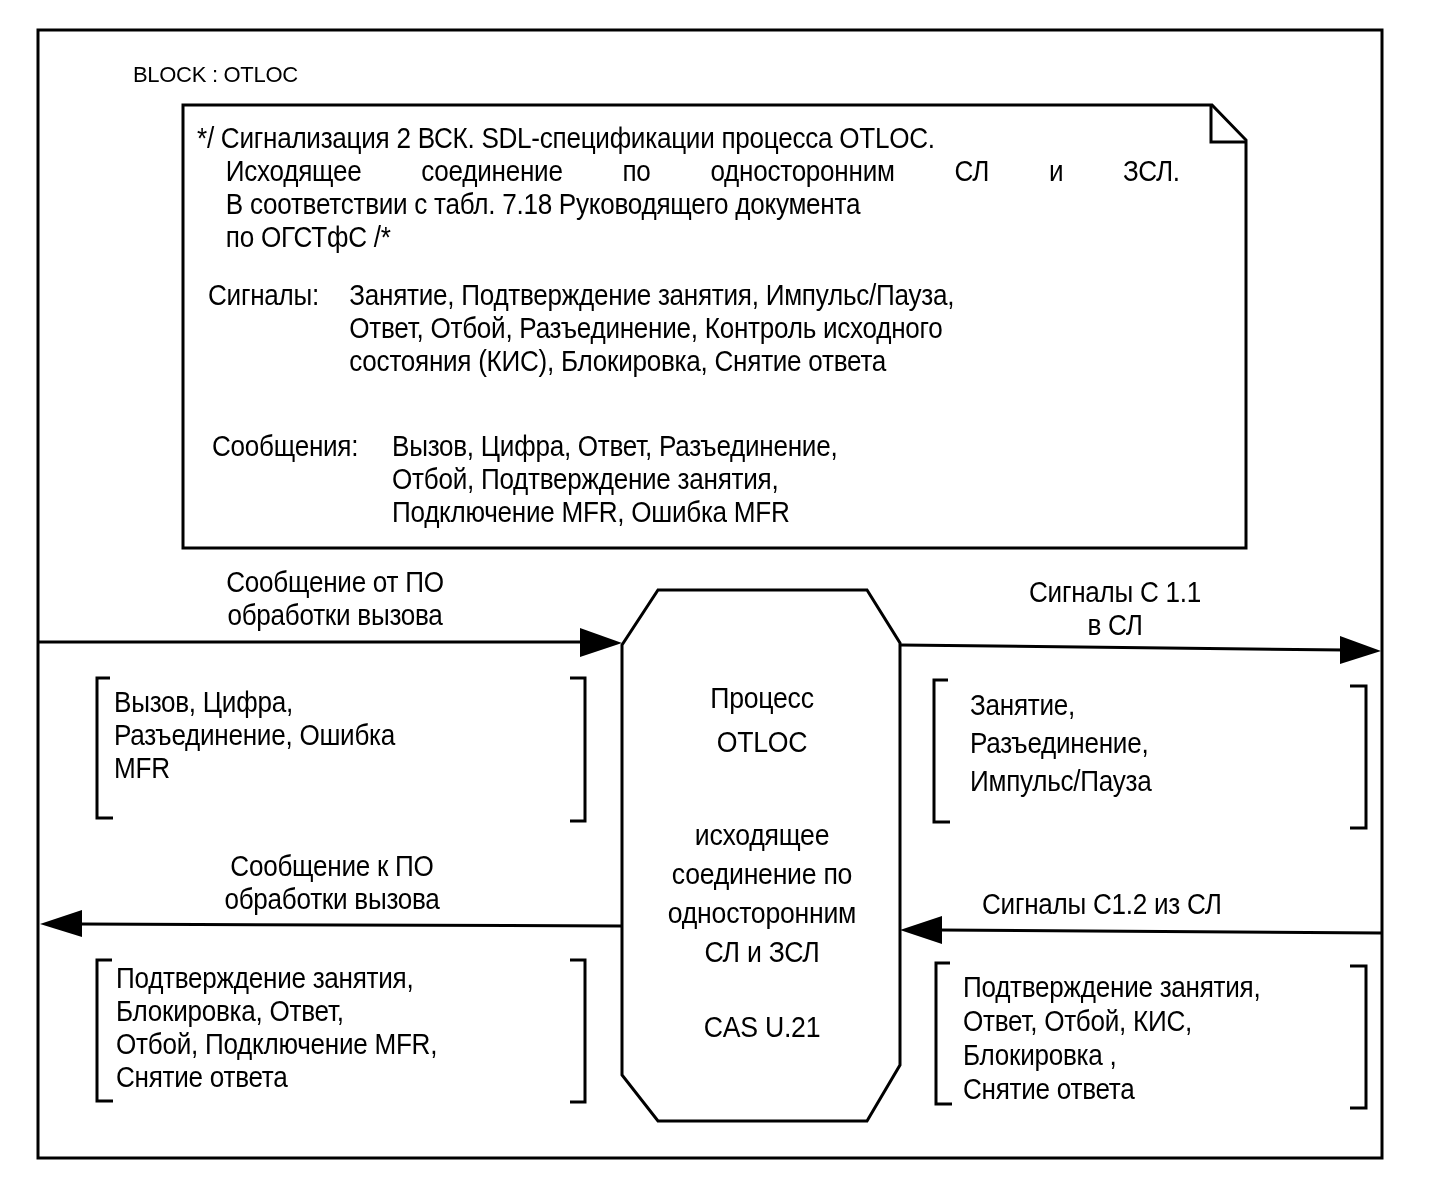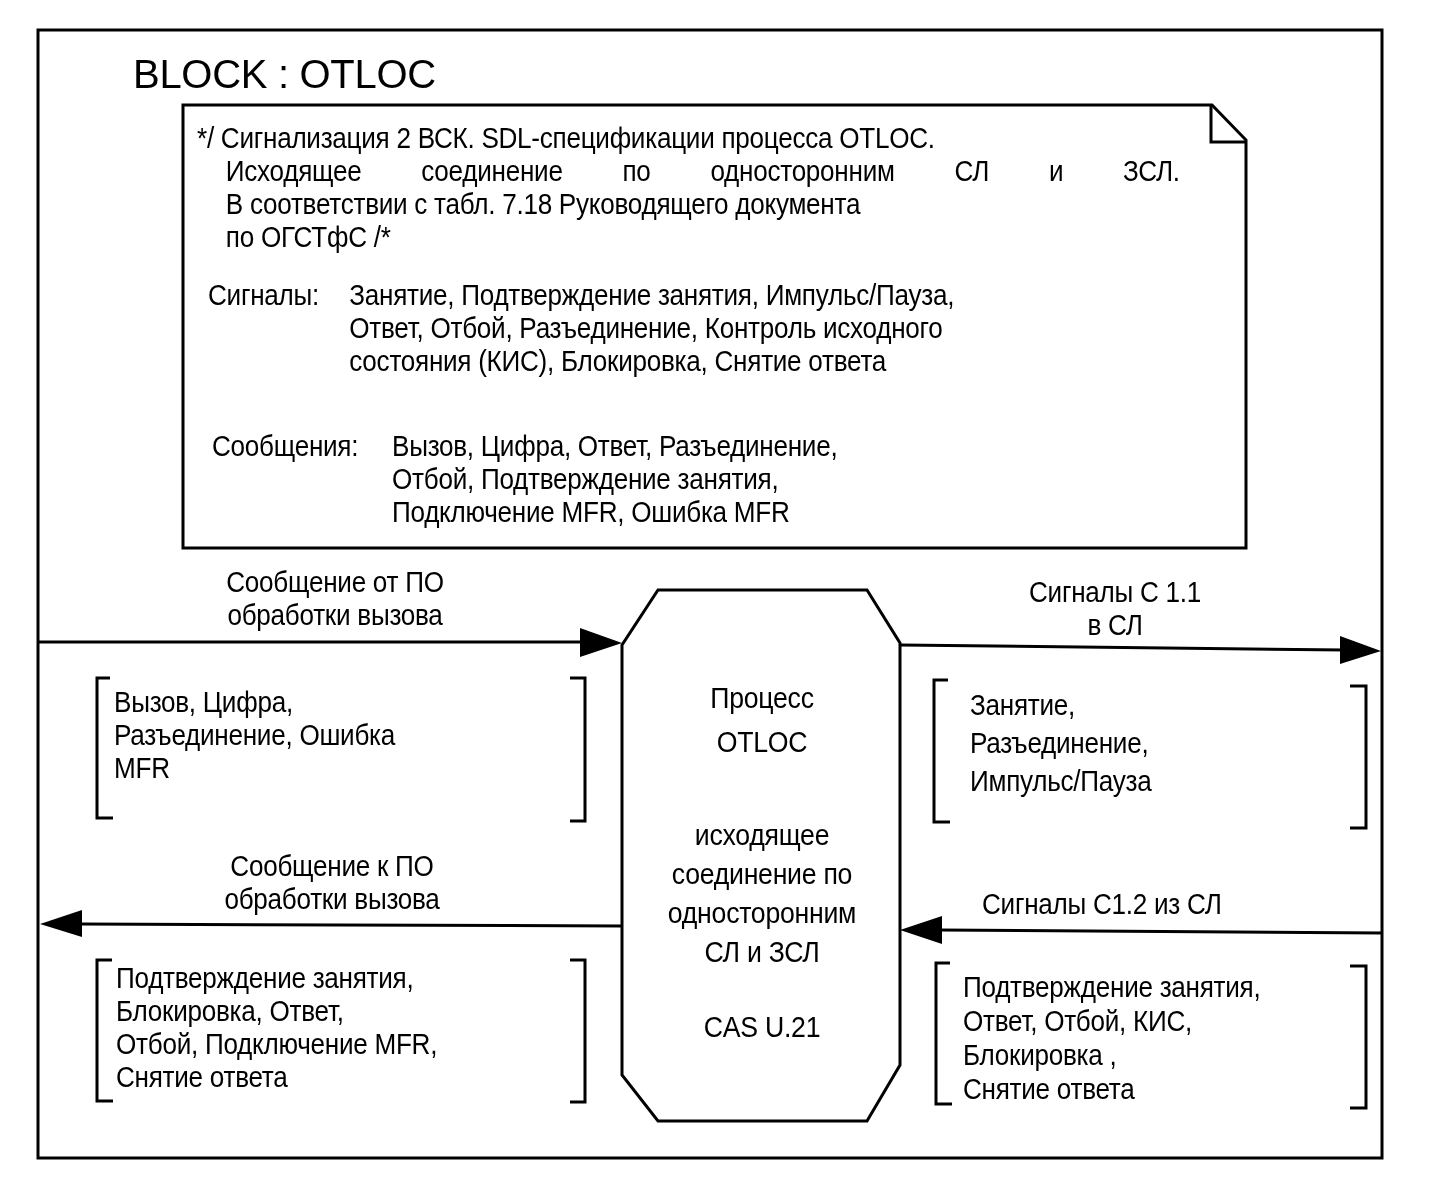--- a/index.html
+++ b/index.html
@@ -33,21 +33,21 @@
       transform: scaleX(0.9);
       transform-origin: left top;
     }
     .txt.center {
       text-align: center;
       transform-origin: center top;
     }
     .block-title {
       left: 133px;
       top: 58px;
-      font-size: 40px;
+      font-size: 22px;
       transform: none;
     }
     .comment-line { display: block; }
     .comment-wrap {
       left: 197px;
       top: 122px;
     }
     .comment-wrap .indent { padding-left: 32px; }
     .justify-line {
       display: flex;

